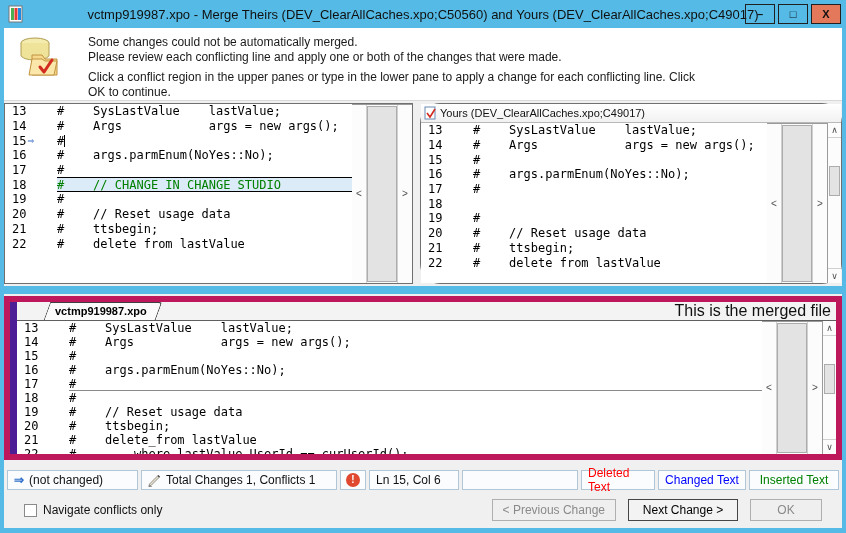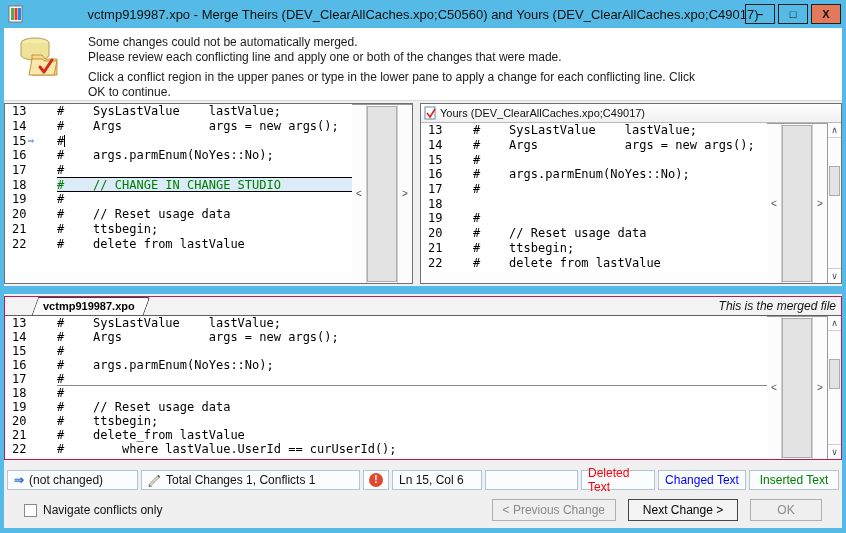--- a/index.html
+++ b/index.html
@@ -21,21 +21,21 @@
   .content{flex:1;background:#F0F0F0;display:flex;flex-direction:column;min-height:0;}
   
   .banner{flex:0 0 69px;background:#FFFFFF;display:flex;padding:5px 8px 0 14px;border-bottom:1px solid #D9D9D9;}
   .banner-icon{width:46px;height:46px;margin:2px 24px 0 0;flex:0 0 46px;}
   .banner-text{font-size:12px;color:#1A1A1A;line-height:15px;padding-top:2px;}
   .banner-text .gap{margin-top:5px;}
   
   .panes-row{flex:0 0 183px;display:flex;gap:7px;padding-top:2px;}
   .pane{display:flex;flex-direction:column;border:1px solid #707070;background:#fff;min-width:0;}
   .pane.left{flex:0 0 409px;}
-  .pane.right{flex:1;}
+  .pane.right{flex:1;border-radius:20px;}
   .pane-header{flex:0 0 19px;display:flex;align-items:center;gap:4px;padding-left:3px;
     font-size:11px;color:#111;border-bottom:1px solid #B8B8B8;background:linear-gradient(#FFFFFF,#F1F1F1);}
   .doc-icon{width:12px;height:14px;flex:0 0 12px;}
   .pane-body{display:flex;flex:1;min-height:0;}
   .pane-main{flex:1;display:flex;flex-direction:row;min-width:0;}
   .code-area{flex:1;background:#fff;overflow:hidden;}
   .crow{display:flex;height:14.7px;align-items:center;}
   .merged-pane .crow{height:14px;}
   .ln{flex:0 0 52px;font-family:"DejaVu Sans Mono",monospace;font-size:12px;color:#000;
     padding-left:7px;display:flex;align-items:center;}
@@ -54,34 +54,34 @@
   .hthumb{width:30px;background:#E3E3E3;border:1px solid #ACACAC;margin:1px 0;}
   .vscroll{flex:0 0 14px;display:flex;flex-direction:column;border-left:1px solid #9A9A9A;
     background:#FCFCFC;font-size:9px;color:#505050;align-items:stretch;}
   .vbtn{height:15px;display:flex;align-items:center;justify-content:center;line-height:1;}
   .vbtn.up{border-bottom:1px solid #D0D0D0;}
   .vbtn.down{margin-top:auto;border-top:1px solid #D0D0D0;}
   .vthumb{height:30px;background:#E3E3E3;border:1px solid #ACACAC;margin:28px 1px 0 1px;}
   
   .splitter{flex:0 0 8px;background:#55BBE6;margin:2px -4px 2px -4px;}
   
-  .merged-pane{flex:1;display:flex;flex-direction:column;border:1px solid #be185d;background:#4c1d95;min-height:0;}
+  .merged-pane{flex:1;display:flex;flex-direction:column;border:6px solid #be185d;background:#4c1d95;min-height:0;padding-left:7px;}
   .tab-row{flex:0 0 19px;background:#F3F3F3;display:flex;align-items:flex-end;border-bottom:1px solid #5F5F5F;}
   .tab{position:relative;margin-left:30px;height:18px;padding:0 12px 0 8px;font-size:11px;
     font-weight:bold;display:flex;align-items:center;color:#000;}
   .tab::before{content:'';position:absolute;inset:0;background:#FBFBFB;border:1px solid #3F3F3F;
     border-bottom:none;transform:skewX(-20deg);border-top-right-radius:3px;}
   .tab span{position:relative;z-index:1;}
-  .merged-note{margin-left:auto;font-size:12px;color:#111;padding-right:5px;align-self:center;font-style:italic;}
+  .merged-note{margin-left:auto;font-size:16px;color:#111;padding-right:5px;align-self:center;}
   
   .status-row{flex:0 0 32px;display:flex;align-items:flex-end;gap:3px;padding:0 3px 2px 3px;background:#F0F0F0;}
   .seg{height:20px;border:1px solid #AFC7D8;background:#FAFCFE;display:flex;align-items:center;
     font-size:12px;color:#111;padding:0 6px;gap:5px;}
   .seg.s1{width:131px;}
-  .seg.s2{width:219px;}
+  .seg.s2{width:196px;}
   .seg.s3{width:26px;justify-content:center;padding:0;}
   .seg.s4{width:90px;}
   .seg.s5{flex:1;}
   .seg.legend{justify-content:center;}
   .seg.l-del{width:74px;color:#FF0000;}
   .seg.l-chg{width:88px;color:#0000FF;}
   .seg.l-ins{width:90px;color:#008000;}
   .arrow-ic{color:#2E6EC9;font-size:12px;font-weight:bold;line-height:1;}
   .err-ic{width:14px;height:14px;border-radius:50%;background:#E0482F;color:#fff;font-size:10px;
     font-weight:bold;display:flex;align-items:center;justify-content:center;line-height:1;}

